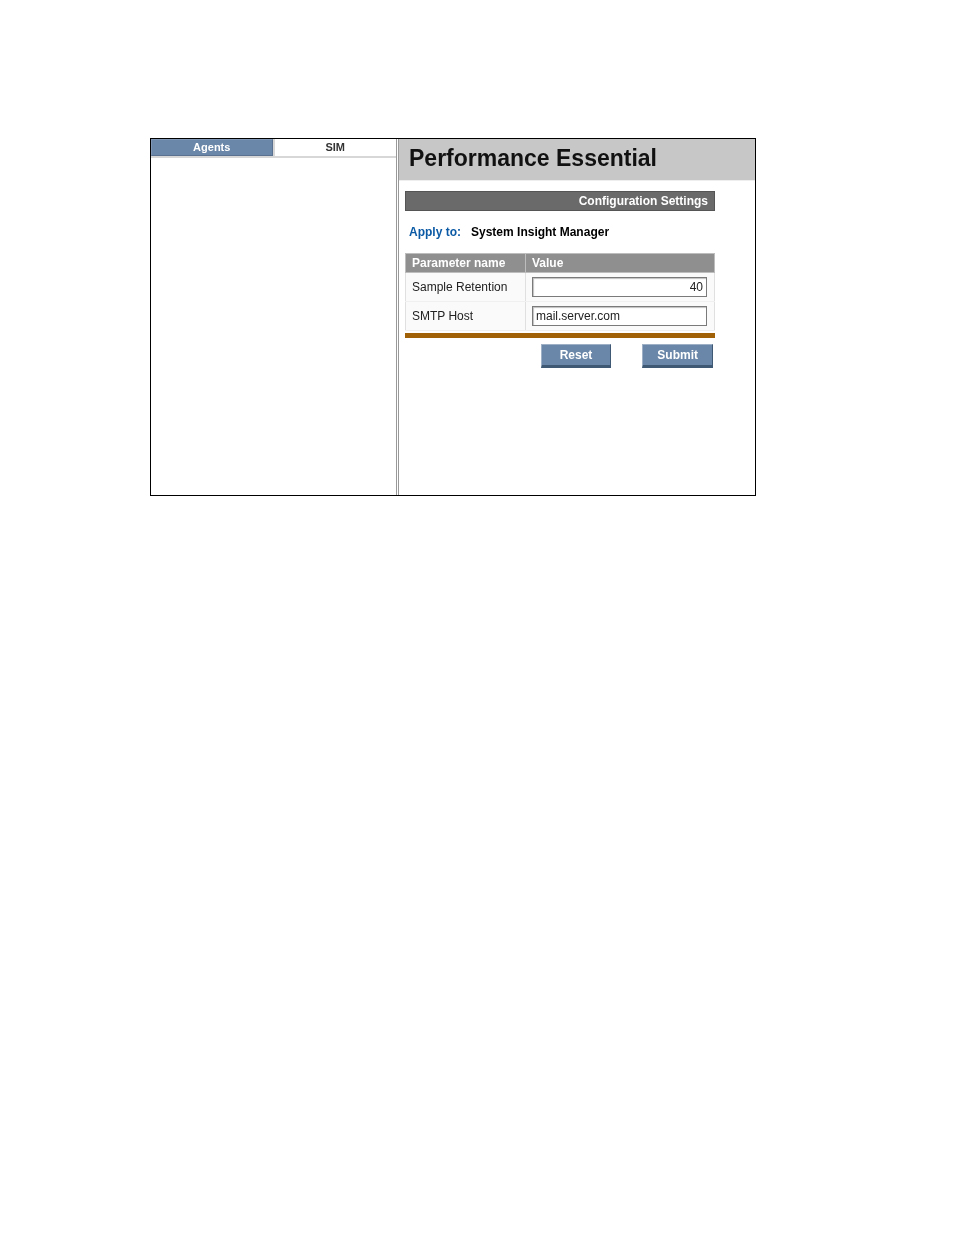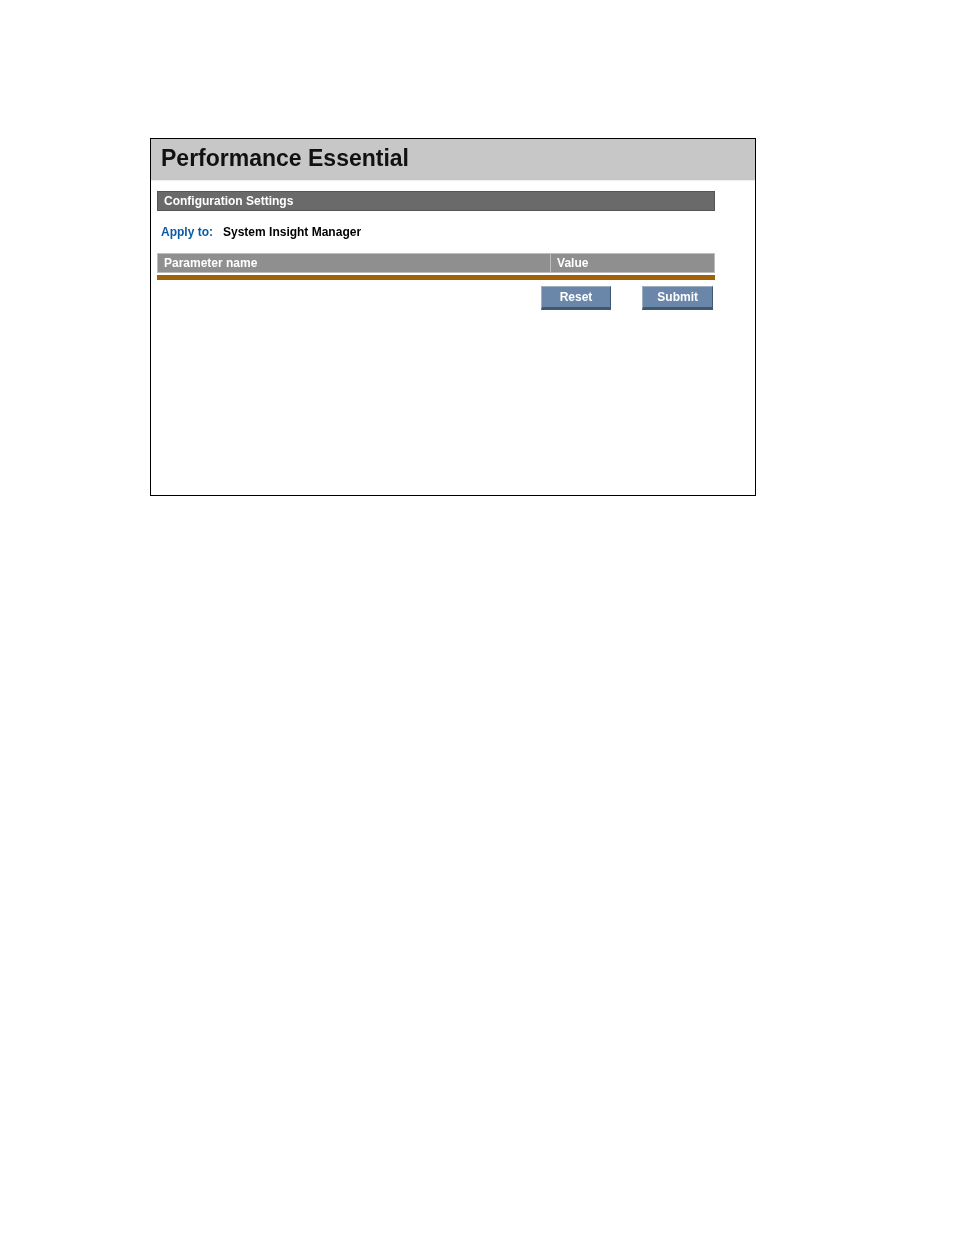--- a/index.html
+++ b/index.html
@@ -77,20 +77,21 @@
   .content {
     padding: 10px 40px 10px 6px;
   }
   .section-header {
     background: #6a6a6a;
     color: #fff;
     font-size: 12px;
     font-weight: bold;
     padding: 2px 6px;
     border: 1px solid #555;
+    text-align: right;
   }
   .apply-row {
     padding: 14px 4px;
     font-size: 12px;
   }
   .apply-label {
     color: #0b5aa5;
     font-weight: bold;
   }
   .apply-value {
@@ -169,20 +170,30 @@
     margin-left: 28px;
     font-family: Arial, sans-serif;
   }
 </style>
 </head>
 <body>
 
 <div class="outer-wrap">
   <div class="app-frame">
 
+    <div class="sidebar">
+      <div class="tabbar">
+        <div class="tab active">
+          <span>Agents</span>
+        </div>
+        <div class="tab inactive">
+          <span>SIM</span>
+        </div>
+      </div>
+    </div>
 
     <div class="main">
       <div class="title-bar">
         <h1>Performance Essential</h1>
       </div>
 
       <div class="content">
         <div class="section-header">Configuration Settings</div>
 
         <div class="apply-row">
@@ -192,20 +203,32 @@
         </div>
 
         <table class="params">
           <thead>
             <tr>
               <th>Parameter name</th>
               <th>Value</th>
             </tr>
           </thead>
           <tbody>
+            <tr class="norm">
+              <td class="label-cell">Sample Retention</td>
+              <td>
+                <input class="text-input num-right" type="text" value="40" style="">
+              </td>
+            </tr>
+            <tr class="norm">
+              <td class="label-cell">SMTP Host</td>
+              <td>
+                <input class="text-input" type="text" value="mail.server.com" style="">
+              </td>
+            </tr>
           </tbody>
         </table>
 
         <div class="button-row">
           <button class="btn">Reset</button>
           <button class="btn">Submit</button>
         </div>
       </div>
     </div>
 

